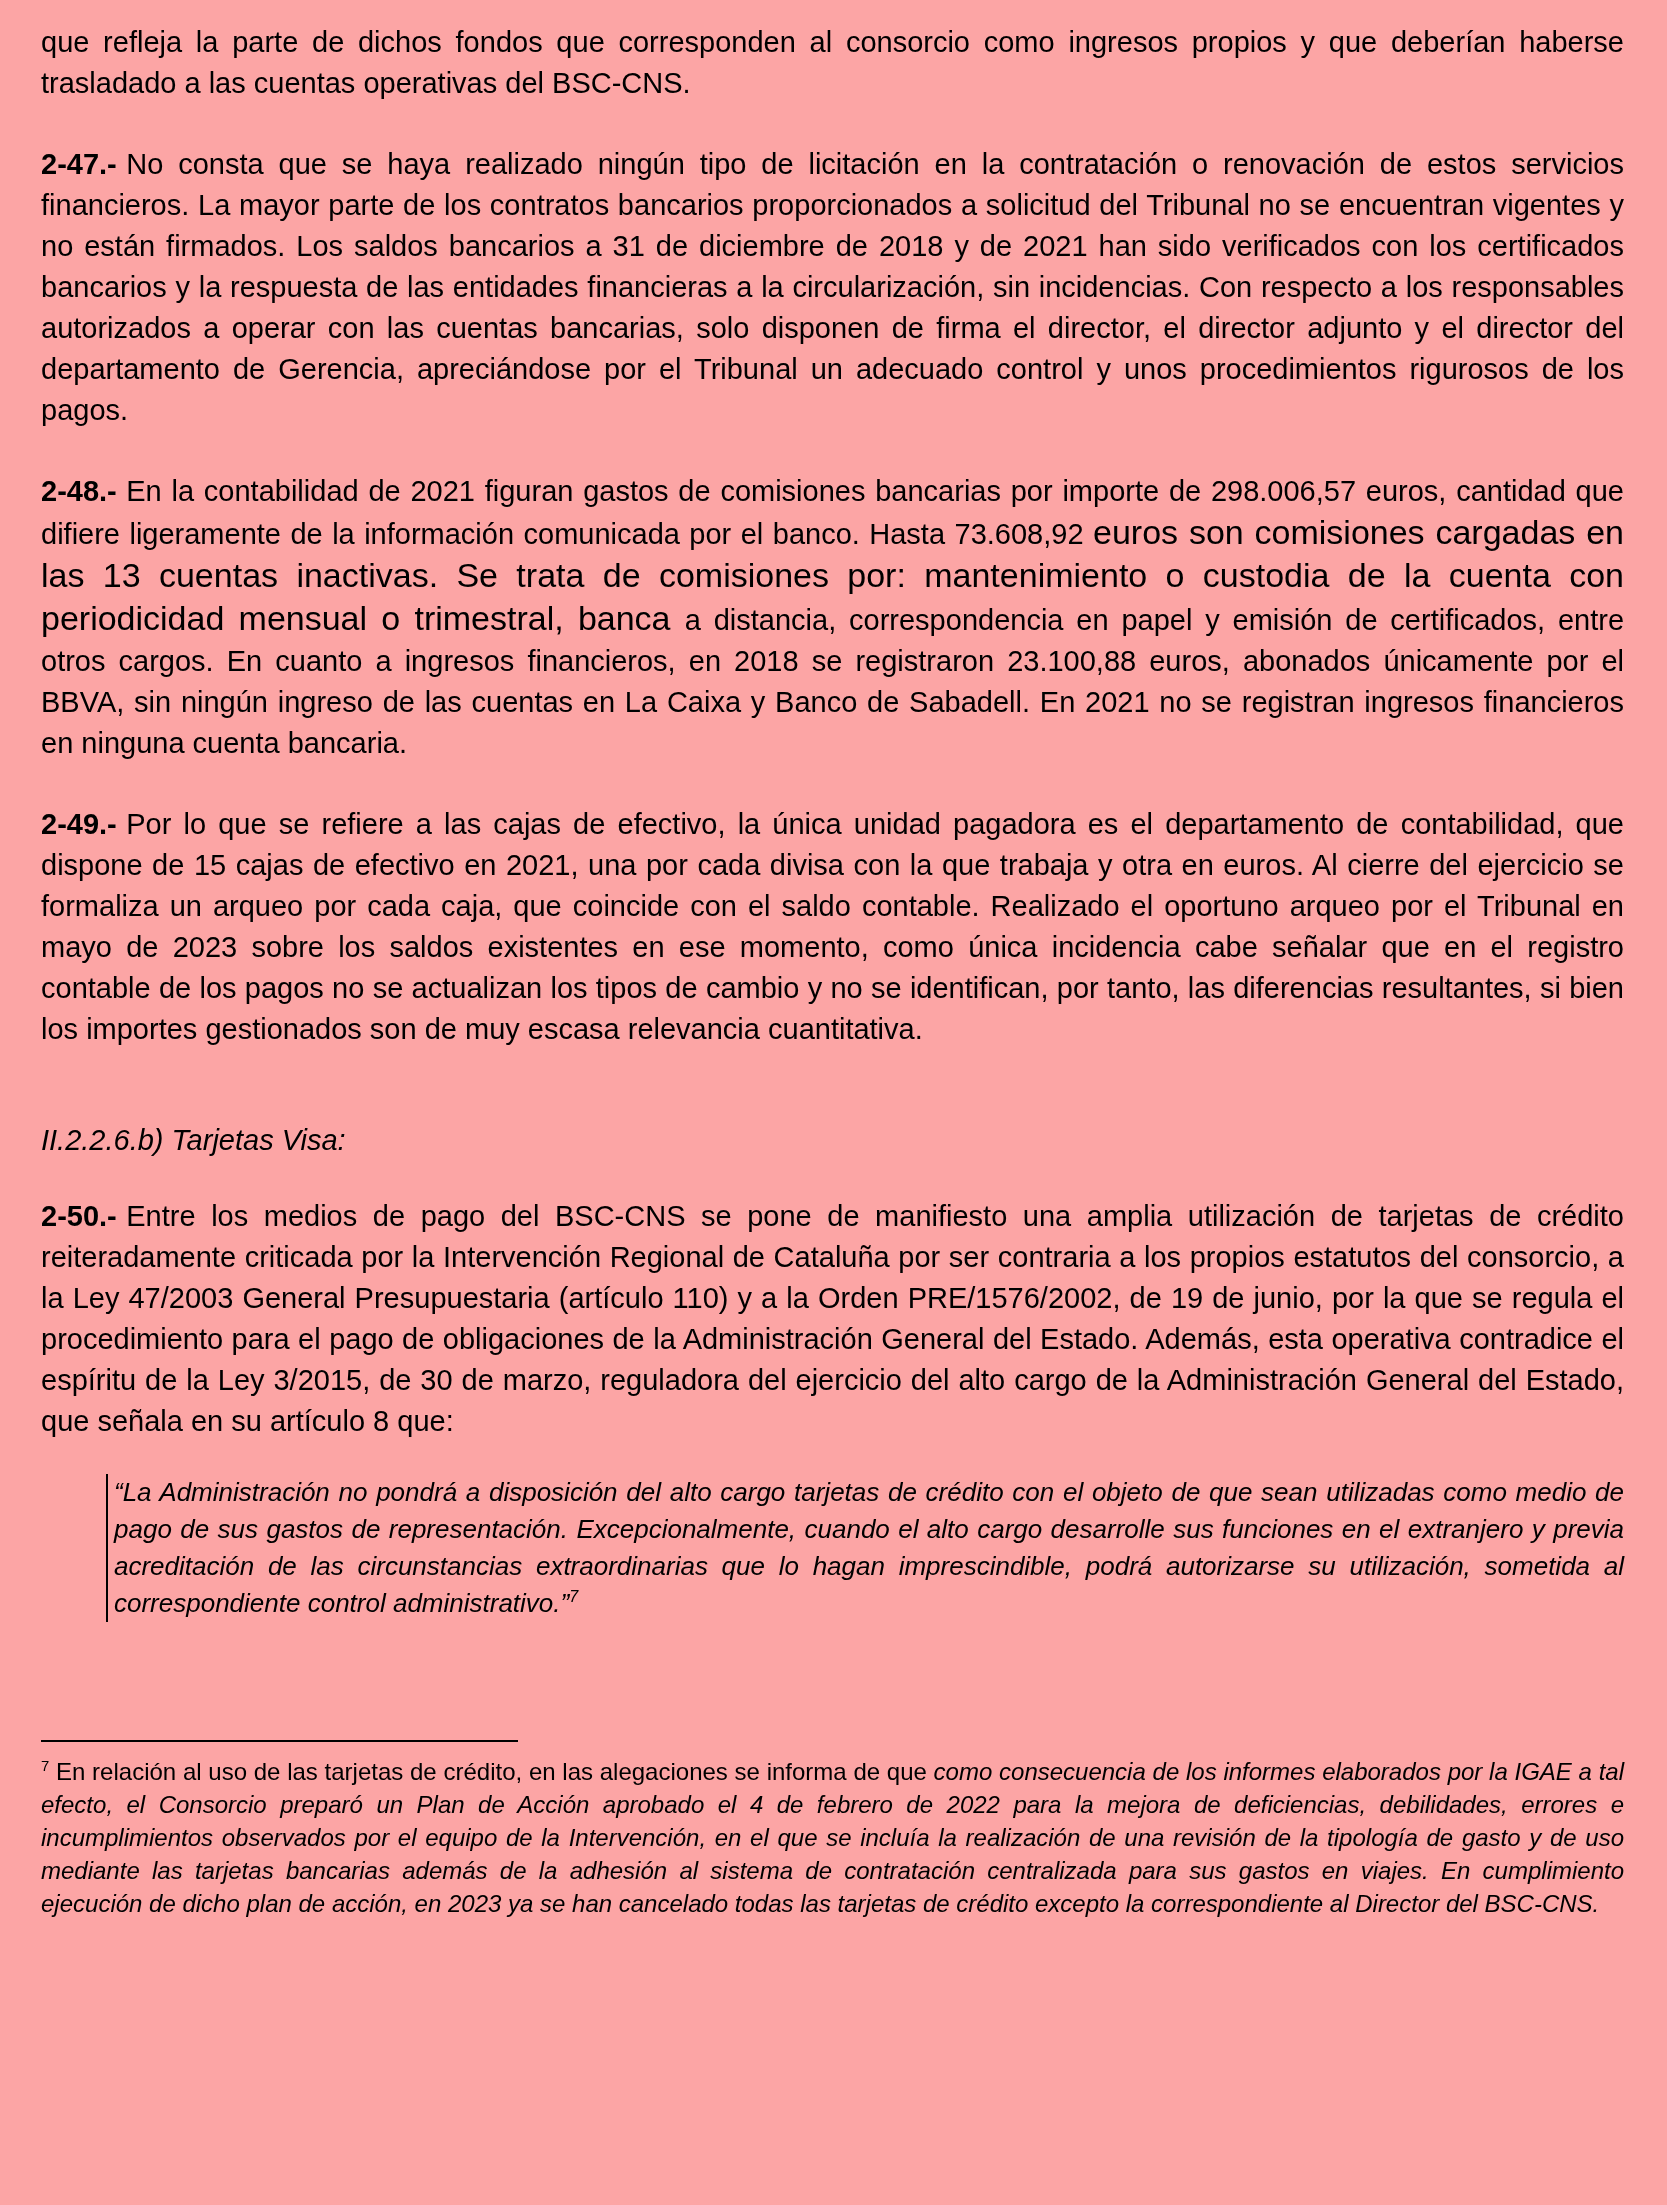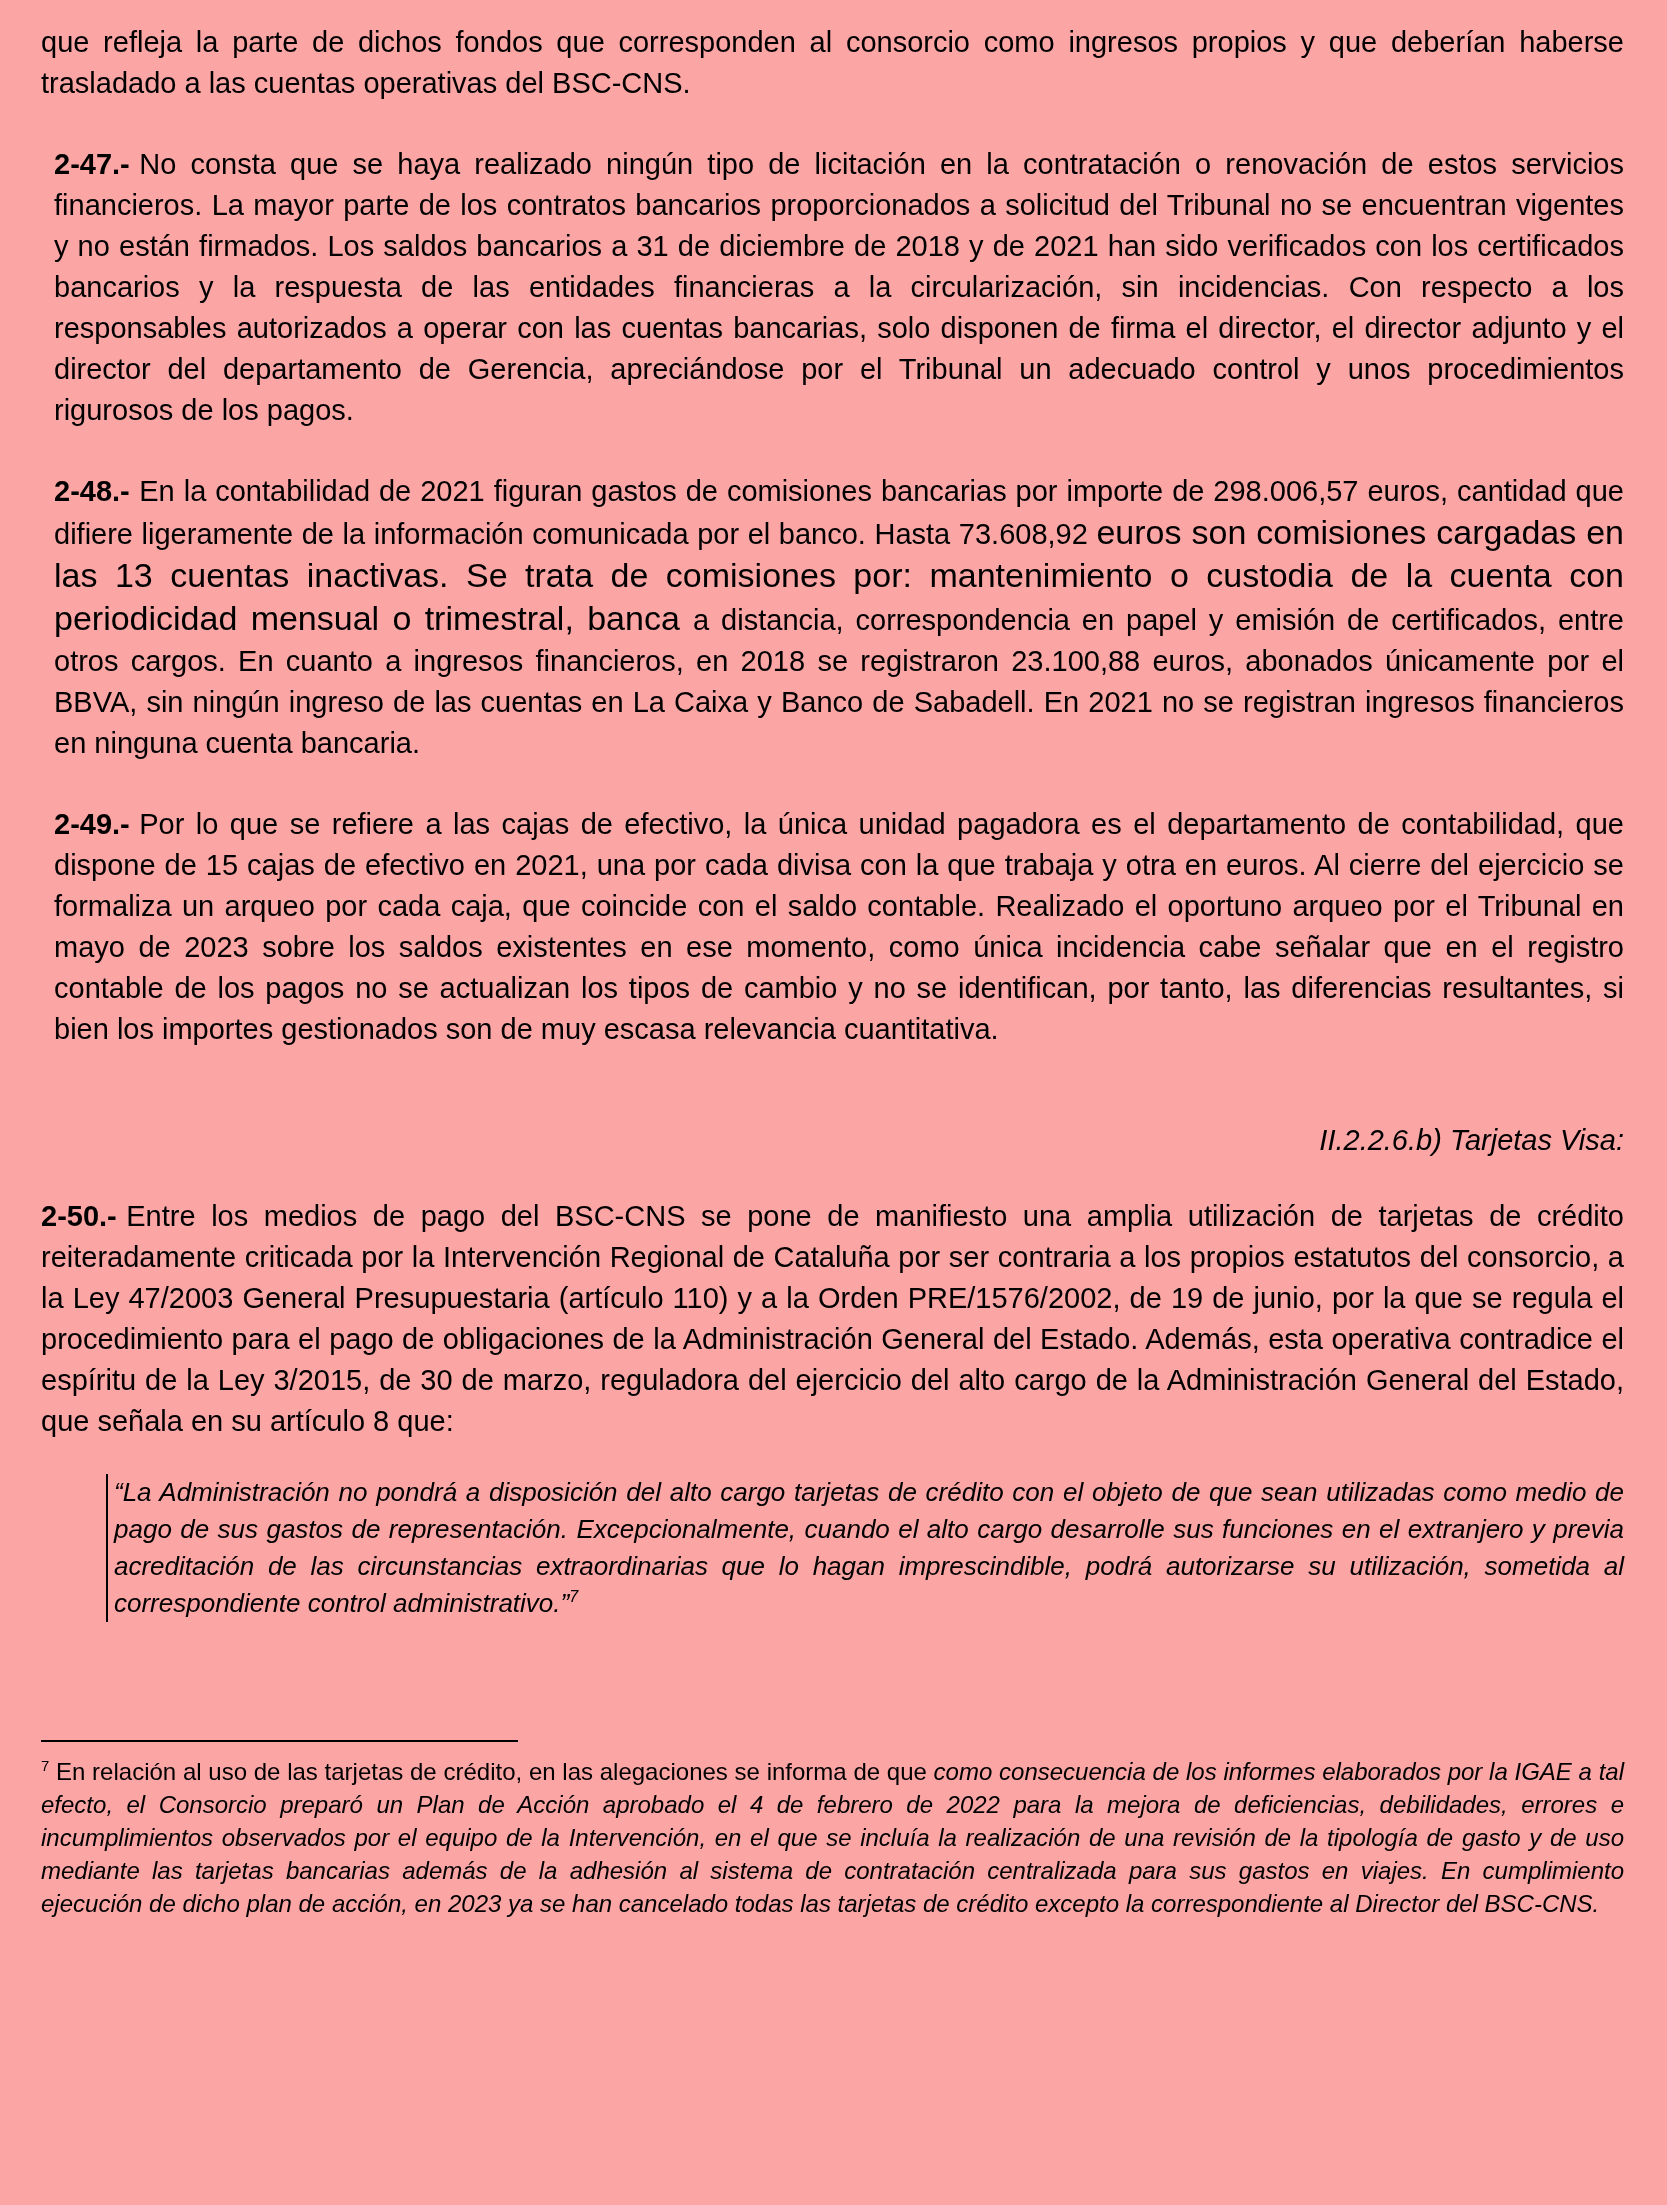--- a/index.html
+++ b/index.html
@@ -14,30 +14,30 @@
     font-family: Liberation Sans, sans-serif;
     overflow: hidden;
   }
   p.body-para {
     margin: 0;
     font-size: 29px;
     line-height: 41px;
     text-align: justify;
     text-justify: inter-word;
   }
-  p.spaced { margin-top: 40px; margin-left: 13px; }
+  p.spaced { margin-top: 40px; }
   p.para-250 { margin-top: 35px; }
   .pnum { font-weight: bold; margin-right: 9.5px; }
   .small-seg { font-size: 34px; }
   p.section-heading {
     margin: 70px 0 0 0;
     font-size: 29px;
     line-height: 41px;
     font-style: italic;
-    text-align: right;
+    text-align: left;
   }
   blockquote.legal-quote {
     margin: 32px 0 0 65px;
     padding: 0 0 0 6px;
     border-left: 2.4px solid #000000;
     font-size: 26px;
     line-height: 37px;
     font-style: italic;
     text-align: justify;
     text-justify: inter-word;

